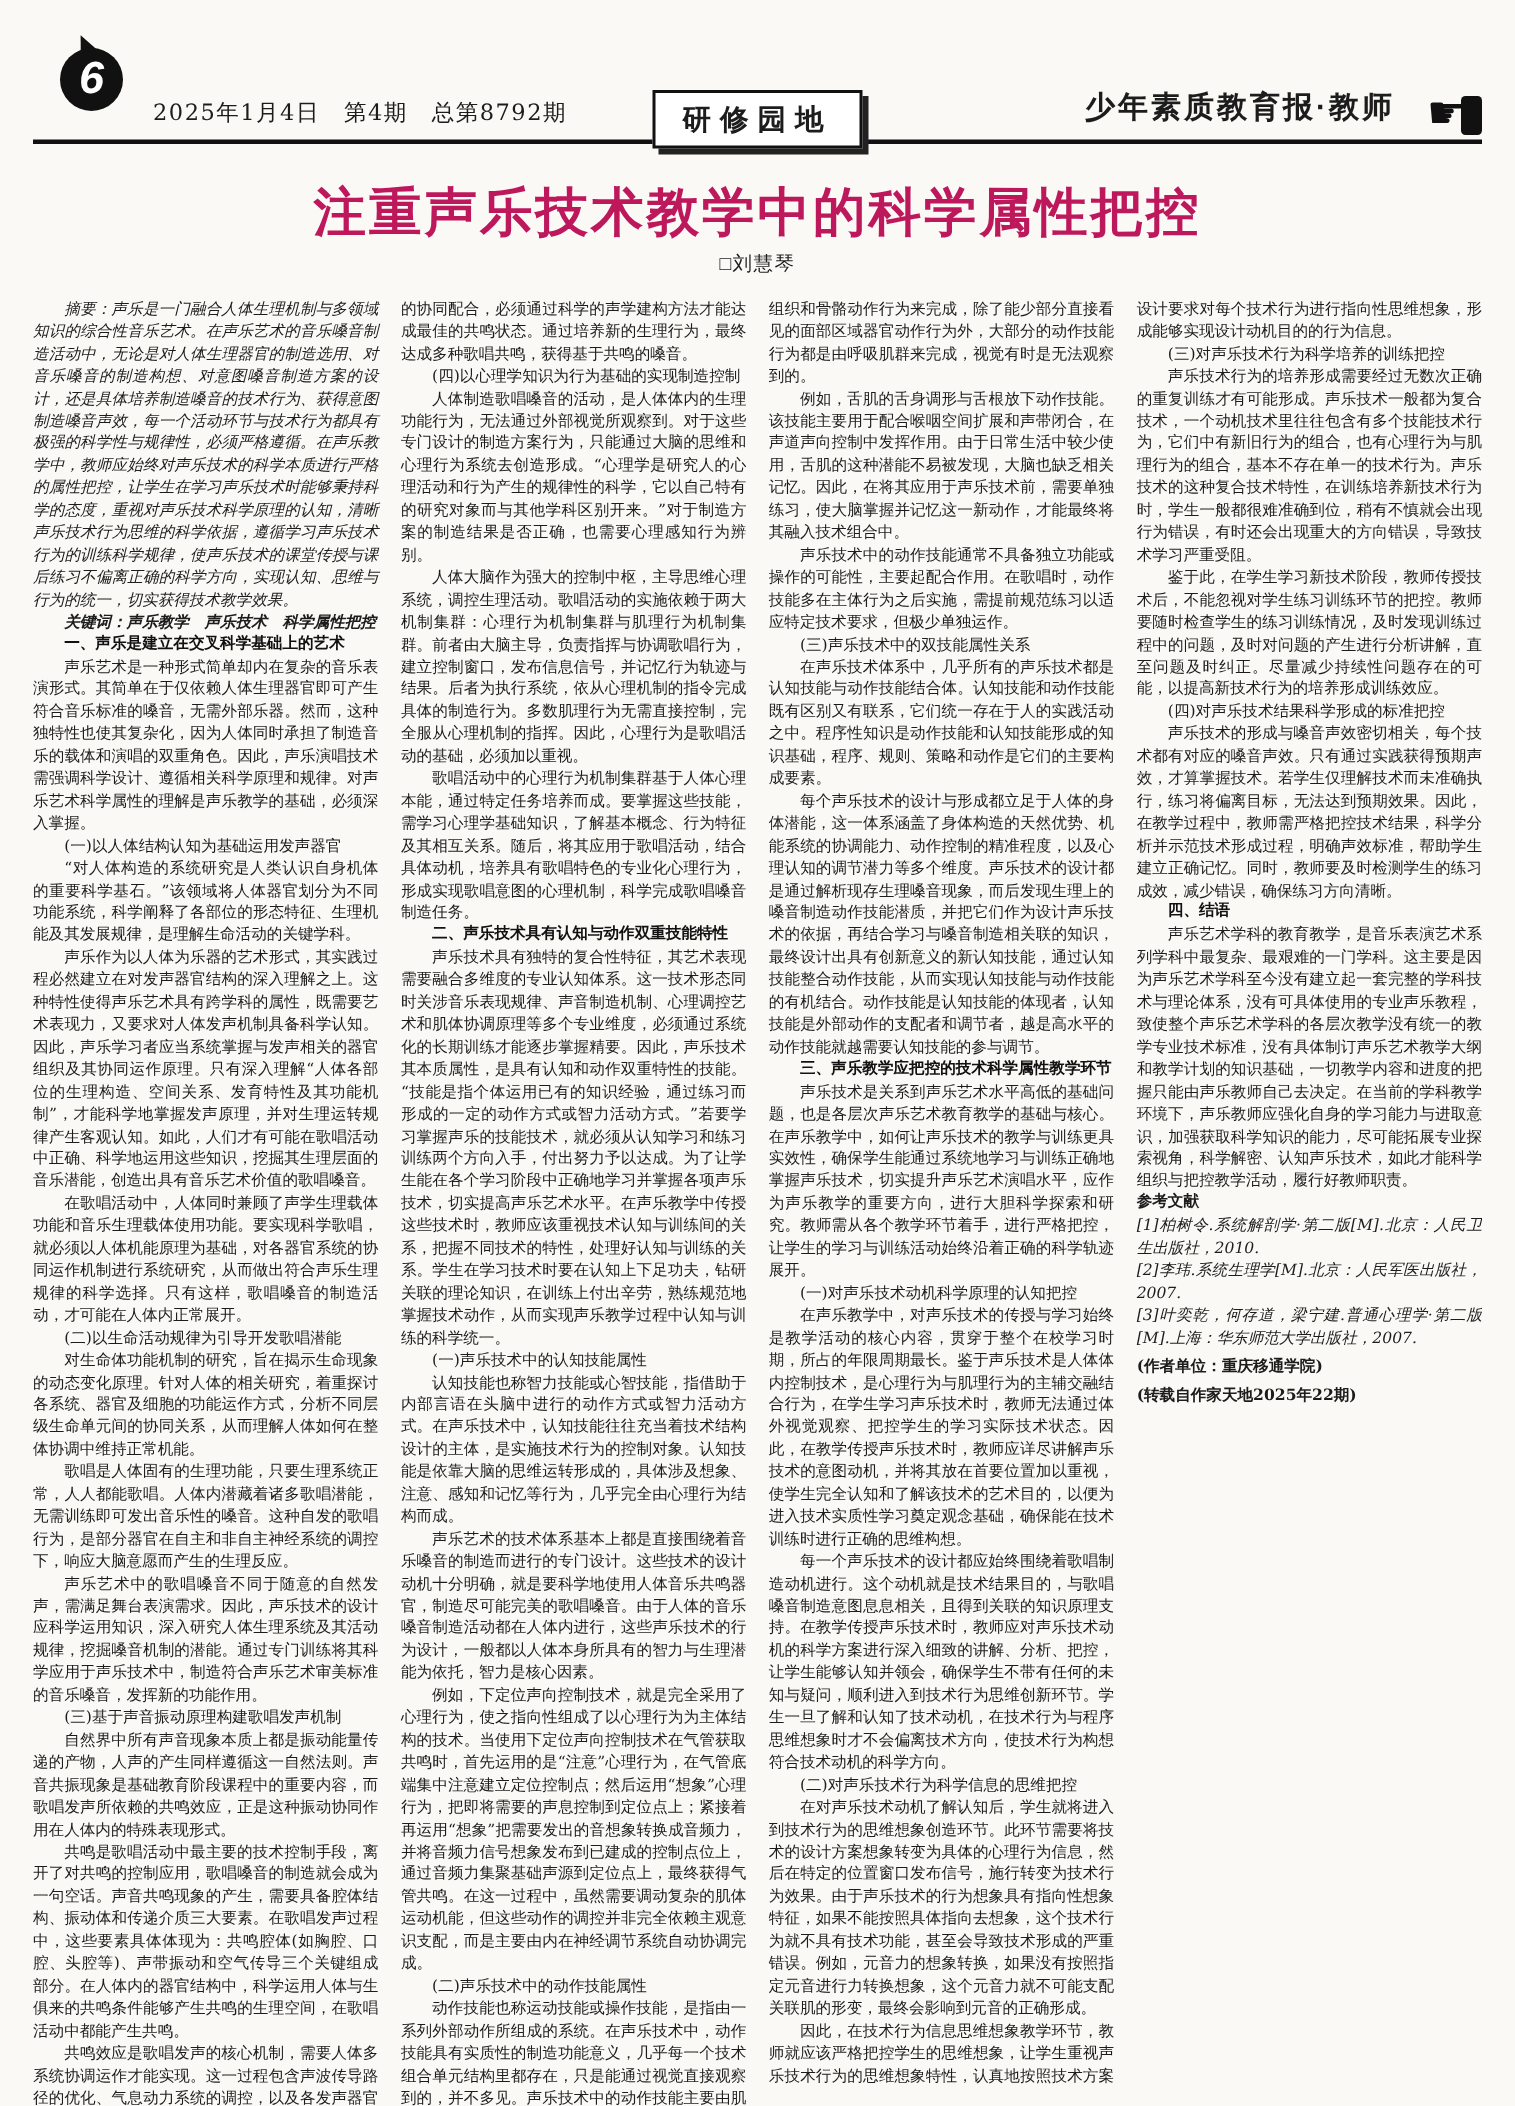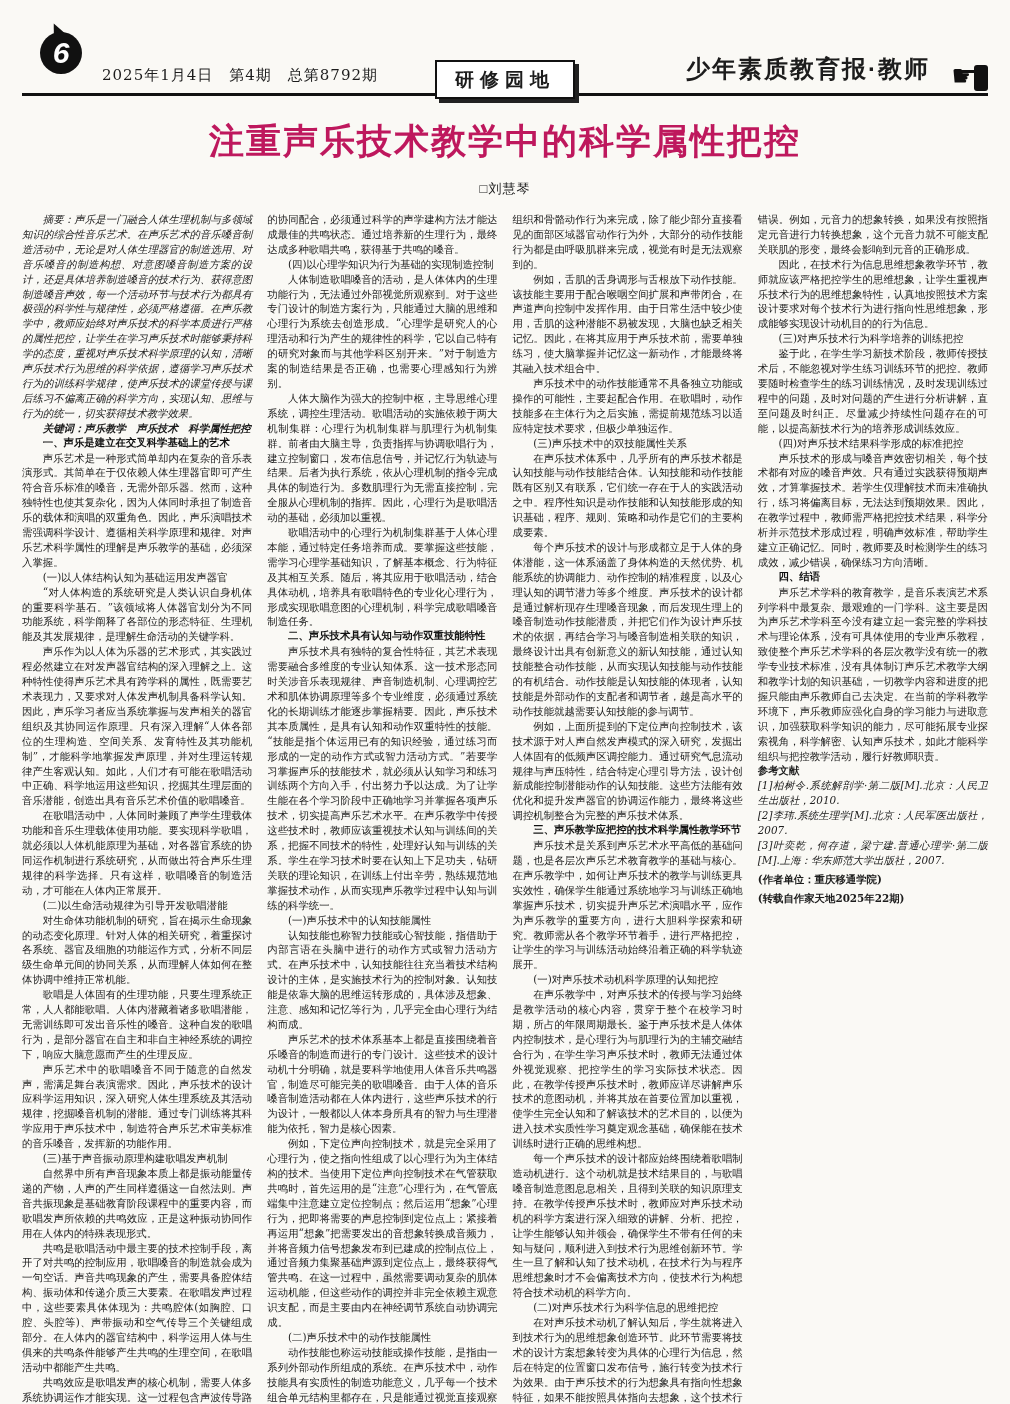--- a/index.html
+++ b/index.html
@@ -49,39 +49,39 @@
     position:absolute; left:50%; transform:translateX(-50%); bottom:-6px;
     background:#fff; border:2px solid #111;
     box-shadow:4px 4px 0 #222;
     padding:5px 18px 4px;
     font-family:"Liberation Sans",sans-serif;
     font-weight:bold; font-size:19px; letter-spacing:6px;text-align:right;
   }
   .masthead{
     position:absolute; right:58px; bottom:8px;
     font-family:"Liberation Sans",sans-serif;
-    font-weight:bold; font-size:24px; letter-spacing:2px;
+    font-weight:bold; font-size:20px; letter-spacing:2px;
   }
   .hand-icon{
     position:absolute; right:0; bottom:2px;
     font-size:30px; line-height:30px; color:#111;
   }
   .hand-icon .bar{
     display:inline-block; width:14px; height:26px; background:#111;
     border-radius:3px; vertical-align:middle; margin-left:-4px;
   }
 
   
   .title-wrap{ text-align:center; margin-top:22px; }
   .article-title{
     font-family:"Liberation Sans","DejaVu Sans",sans-serif;
     font-weight:bold; font-size:35px; letter-spacing:2px; color:#be185d;
   }
   .article-author{
-    margin-top:15px; font-size:13px; letter-spacing:1px;
+    margin-top:2px; font-size:13px; letter-spacing:1px;
     font-family:Liberation Mono, monospace;
     text-align:center;
   }
 
   
   .article-body{
     margin-top:14px;
     height:1218px;
     column-count:4;
     column-gap:15px;
@@ -166,30 +166,30 @@
       <p class="blk-p">认知技能也称智力技能或心智技能，指借助于内部言语在头脑中进行的动作方式或智力活动方式。在声乐技术中，认知技能往往充当着技术结构设计的主体，是实施技术行为的控制对象。认知技能是依靠大脑的思维运转形成的，具体涉及想象、注意、感知和记忆等行为，几乎完全由心理行为结构而成。</p>
       <p class="blk-p">声乐艺术的技术体系基本上都是直接围绕着音乐嗓音的制造而进行的专门设计。这些技术的设计动机十分明确，就是要科学地使用人体音乐共鸣器官，制造尽可能完美的歌唱嗓音。由于人体的音乐嗓音制造活动都在人体内进行，这些声乐技术的行为设计，一般都以人体本身所具有的智力与生理潜能为依托，智力是核心因素。</p>
       <p class="blk-p">例如，下定位声向控制技术，就是完全采用了心理行为，使之指向性组成了以心理行为为主体结构的技术。当使用下定位声向控制技术在气管获取共鸣时，首先运用的是“注意”心理行为，在气管底端集中注意建立定位控制点；然后运用“想象”心理行为，把即将需要的声息控制到定位点上；紧接着再运用“想象”把需要发出的音想象转换成音频力，并将音频力信号想象发布到已建成的控制点位上，通过音频力集聚基础声源到定位点上，最终获得气管共鸣。在这一过程中，虽然需要调动复杂的肌体运动机能，但这些动作的调控并非完全依赖主观意识支配，而是主要由内在神经调节系统自动协调完成。</p>
       <p class="blk-sub">(二)声乐技术中的动作技能属性</p>
       <p class="blk-p">动作技能也称运动技能或操作技能，是指由一系列外部动作所组成的系统。在声乐技术中，动作技能具有实质性的制造功能意义，几乎每一个技术组合单元结构里都存在，只是能通过视觉直接观察到的，并不多见。声乐技术中的动作技能主要由肌组织和骨骼动作行为来完成，除了能少部分直接看见的面部区域器官动作行为外，大部分的动作技能行为都是由呼吸肌群来完成，视觉有时是无法观察到的。</p>
       <p class="blk-p">例如，舌肌的舌身调形与舌根放下动作技能。该技能主要用于配合喉咽空间扩展和声带闭合，在声道声向控制中发挥作用。由于日常生活中较少使用，舌肌的这种潜能不易被发现，大脑也缺乏相关记忆。因此，在将其应用于声乐技术前，需要单独练习，使大脑掌握并记忆这一新动作，才能最终将其融入技术组合中。</p>
       <p class="blk-p">声乐技术中的动作技能通常不具备独立功能或操作的可能性，主要起配合作用。在歌唱时，动作技能多在主体行为之后实施，需提前规范练习以适应特定技术要求，但极少单独运作。</p>
       <p class="blk-sub">(三)声乐技术中的双技能属性关系</p>
       <p class="blk-p">在声乐技术体系中，几乎所有的声乐技术都是认知技能与动作技能结合体。认知技能和动作技能既有区别又有联系，它们统一存在于人的实践活动之中。程序性知识是动作技能和认知技能形成的知识基础，程序、规则、策略和动作是它们的主要构成要素。</p>
       <p class="blk-p">每个声乐技术的设计与形成都立足于人体的身体潜能，这一体系涵盖了身体构造的天然优势、机能系统的协调能力、动作控制的精准程度，以及心理认知的调节潜力等多个维度。声乐技术的设计都是通过解析现存生理嗓音现象，而后发现生理上的嗓音制造动作技能潜质，并把它们作为设计声乐技术的依据，再结合学习与嗓音制造相关联的知识，最终设计出具有创新意义的新认知技能，通过认知技能整合动作技能，从而实现认知技能与动作技能的有机结合。动作技能是认知技能的体现者，认知技能是外部动作的支配者和调节者，越是高水平的动作技能就越需要认知技能的参与调节。</p>
-      <p class="blk-p">例如，上面所提到的下定位声向控制技术，该技术源于对人声自然发声模式的深入研究，发掘出人体固有的低频声区调控能力。通过研究气息流动规律与声压特性，结合特定心理引导方法，设计创新成能控制潜能动作的认知技能。这些方法能有效优化和提升发声器官的协调运作能力，最终将这些调控机制整合为完整的声乐技术体系。</p>
       <p class="blk-h1">三、声乐教学应把控的技术科学属性教学环节</p>
       <p class="blk-p">声乐技术是关系到声乐艺术水平高低的基础问题，也是各层次声乐艺术教育教学的基础与核心。在声乐教学中，如何让声乐技术的教学与训练更具实效性，确保学生能通过系统地学习与训练正确地掌握声乐技术，切实提升声乐艺术演唱水平，应作为声乐教学的重要方向，进行大胆科学探索和研究。教师需从各个教学环节着手，进行严格把控，让学生的学习与训练活动始终沿着正确的科学轨迹展开。</p>
       <p class="blk-sub">(一)对声乐技术动机科学原理的认知把控</p>
       <p class="blk-p">在声乐教学中，对声乐技术的传授与学习始终是教学活动的核心内容，贯穿于整个在校学习时期，所占的年限周期最长。鉴于声乐技术是人体体内控制技术，是心理行为与肌理行为的主辅交融结合行为，在学生学习声乐技术时，教师无法通过体外视觉观察、把控学生的学习实际技术状态。因此，在教学传授声乐技术时，教师应详尽讲解声乐技术的意图动机，并将其放在首要位置加以重视，使学生完全认知和了解该技术的艺术目的，以便为进入技术实质性学习奠定观念基础，确保能在技术训练时进行正确的思维构想。</p>
       <p class="blk-p">每一个声乐技术的设计都应始终围绕着歌唱制造动机进行。这个动机就是技术结果目的，与歌唱嗓音制造意图息息相关，且得到关联的知识原理支持。在教学传授声乐技术时，教师应对声乐技术动机的科学方案进行深入细致的讲解、分析、把控，让学生能够认知并领会，确保学生不带有任何的未知与疑问，顺利进入到技术行为思维创新环节。学生一旦了解和认知了技术动机，在技术行为与程序思维想象时才不会偏离技术方向，使技术行为构想符合技术动机的科学方向。</p>
       <p class="blk-sub">(二)对声乐技术行为科学信息的思维把控</p>
       <p class="blk-p">在对声乐技术动机了解认知后，学生就将进入到技术行为的思维想象创造环节。此环节需要将技术的设计方案想象转变为具体的心理行为信息，然后在特定的位置窗口发布信号，施行转变为技术行为效果。由于声乐技术的行为想象具有指向性想象特征，如果不能按照具体指向去想象，这个技术行为就不具有技术功能，甚至会导致技术形成的严重错误。例如，元音力的想象转换，如果没有按照指定元音进行力转换想象，这个元音力就不可能支配关联肌的形变，最终会影响到元音的正确形成。</p>
       <p class="blk-p">因此，在技术行为信息思维想象教学环节，教师就应该严格把控学生的思维想象，让学生重视声乐技术行为的思维想象特性，认真地按照技术方案设计要求对每个技术行为进行指向性思维想象，形成能够实现设计动机目的的行为信息。</p>
       <p class="blk-sub">(三)对声乐技术行为科学培养的训练把控</p>
+      <p class="blk-p">声乐技术行为的培养形成需要经过无数次正确的重复训练才有可能形成。声乐技术一般都为复合技术，一个动机技术里往往包含有多个技能技术行为，它们中有新旧行为的组合，也有心理行为与肌理行为的组合，基本不存在单一的技术行为。声乐技术的这种复合技术特性，在训练培养新技术行为时，学生一般都很难准确到位，稍有不慎就会出现行为错误，有时还会出现重大的方向错误，导致技术学习严重受阻。</p>
       <p class="blk-p">鉴于此，在学生学习新技术阶段，教师传授技术后，不能忽视对学生练习训练环节的把控。教师要随时检查学生的练习训练情况，及时发现训练过程中的问题，及时对问题的产生进行分析讲解，直至问题及时纠正。尽量减少持续性问题存在的可能，以提高新技术行为的培养形成训练效应。</p>
       <p class="blk-sub">(四)对声乐技术结果科学形成的标准把控</p>
       <p class="blk-p">声乐技术的形成与嗓音声效密切相关，每个技术都有对应的嗓音声效。只有通过实践获得预期声效，才算掌握技术。若学生仅理解技术而未准确执行，练习将偏离目标，无法达到预期效果。因此，在教学过程中，教师需严格把控技术结果，科学分析并示范技术形成过程，明确声效标准，帮助学生建立正确记忆。同时，教师要及时检测学生的练习成效，减少错误，确保练习方向清晰。</p>
       <p class="blk-h1">四、结语</p>
       <p class="blk-p">声乐艺术学科的教育教学，是音乐表演艺术系列学科中最复杂、最艰难的一门学科。这主要是因为声乐艺术学科至今没有建立起一套完整的学科技术与理论体系，没有可具体使用的专业声乐教程，致使整个声乐艺术学科的各层次教学没有统一的教学专业技术标准，没有具体制订声乐艺术教学大纲和教学计划的知识基础，一切教学内容和进度的把握只能由声乐教师自己去决定。在当前的学科教学环境下，声乐教师应强化自身的学习能力与进取意识，加强获取科学知识的能力，尽可能拓展专业探索视角，科学解密、认知声乐技术，如此才能科学组织与把控教学活动，履行好教师职责。</p>
       <p class="blk-refhead">参考文献</p>
       <p class="blk-ref">[1]柏树令.系统解剖学·第二版[M].北京：人民卫生出版社，2010.</p>
       <p class="blk-ref">[2]李玮.系统生理学[M].北京：人民军医出版社，2007.</p>
       <p class="blk-ref">[3]叶奕乾，何存道，梁宁建.普通心理学·第二版[M].上海：华东师范大学出版社，2007.</p>
       <p class="blk-attrib">(作者单位：重庆移通学院)</p>

